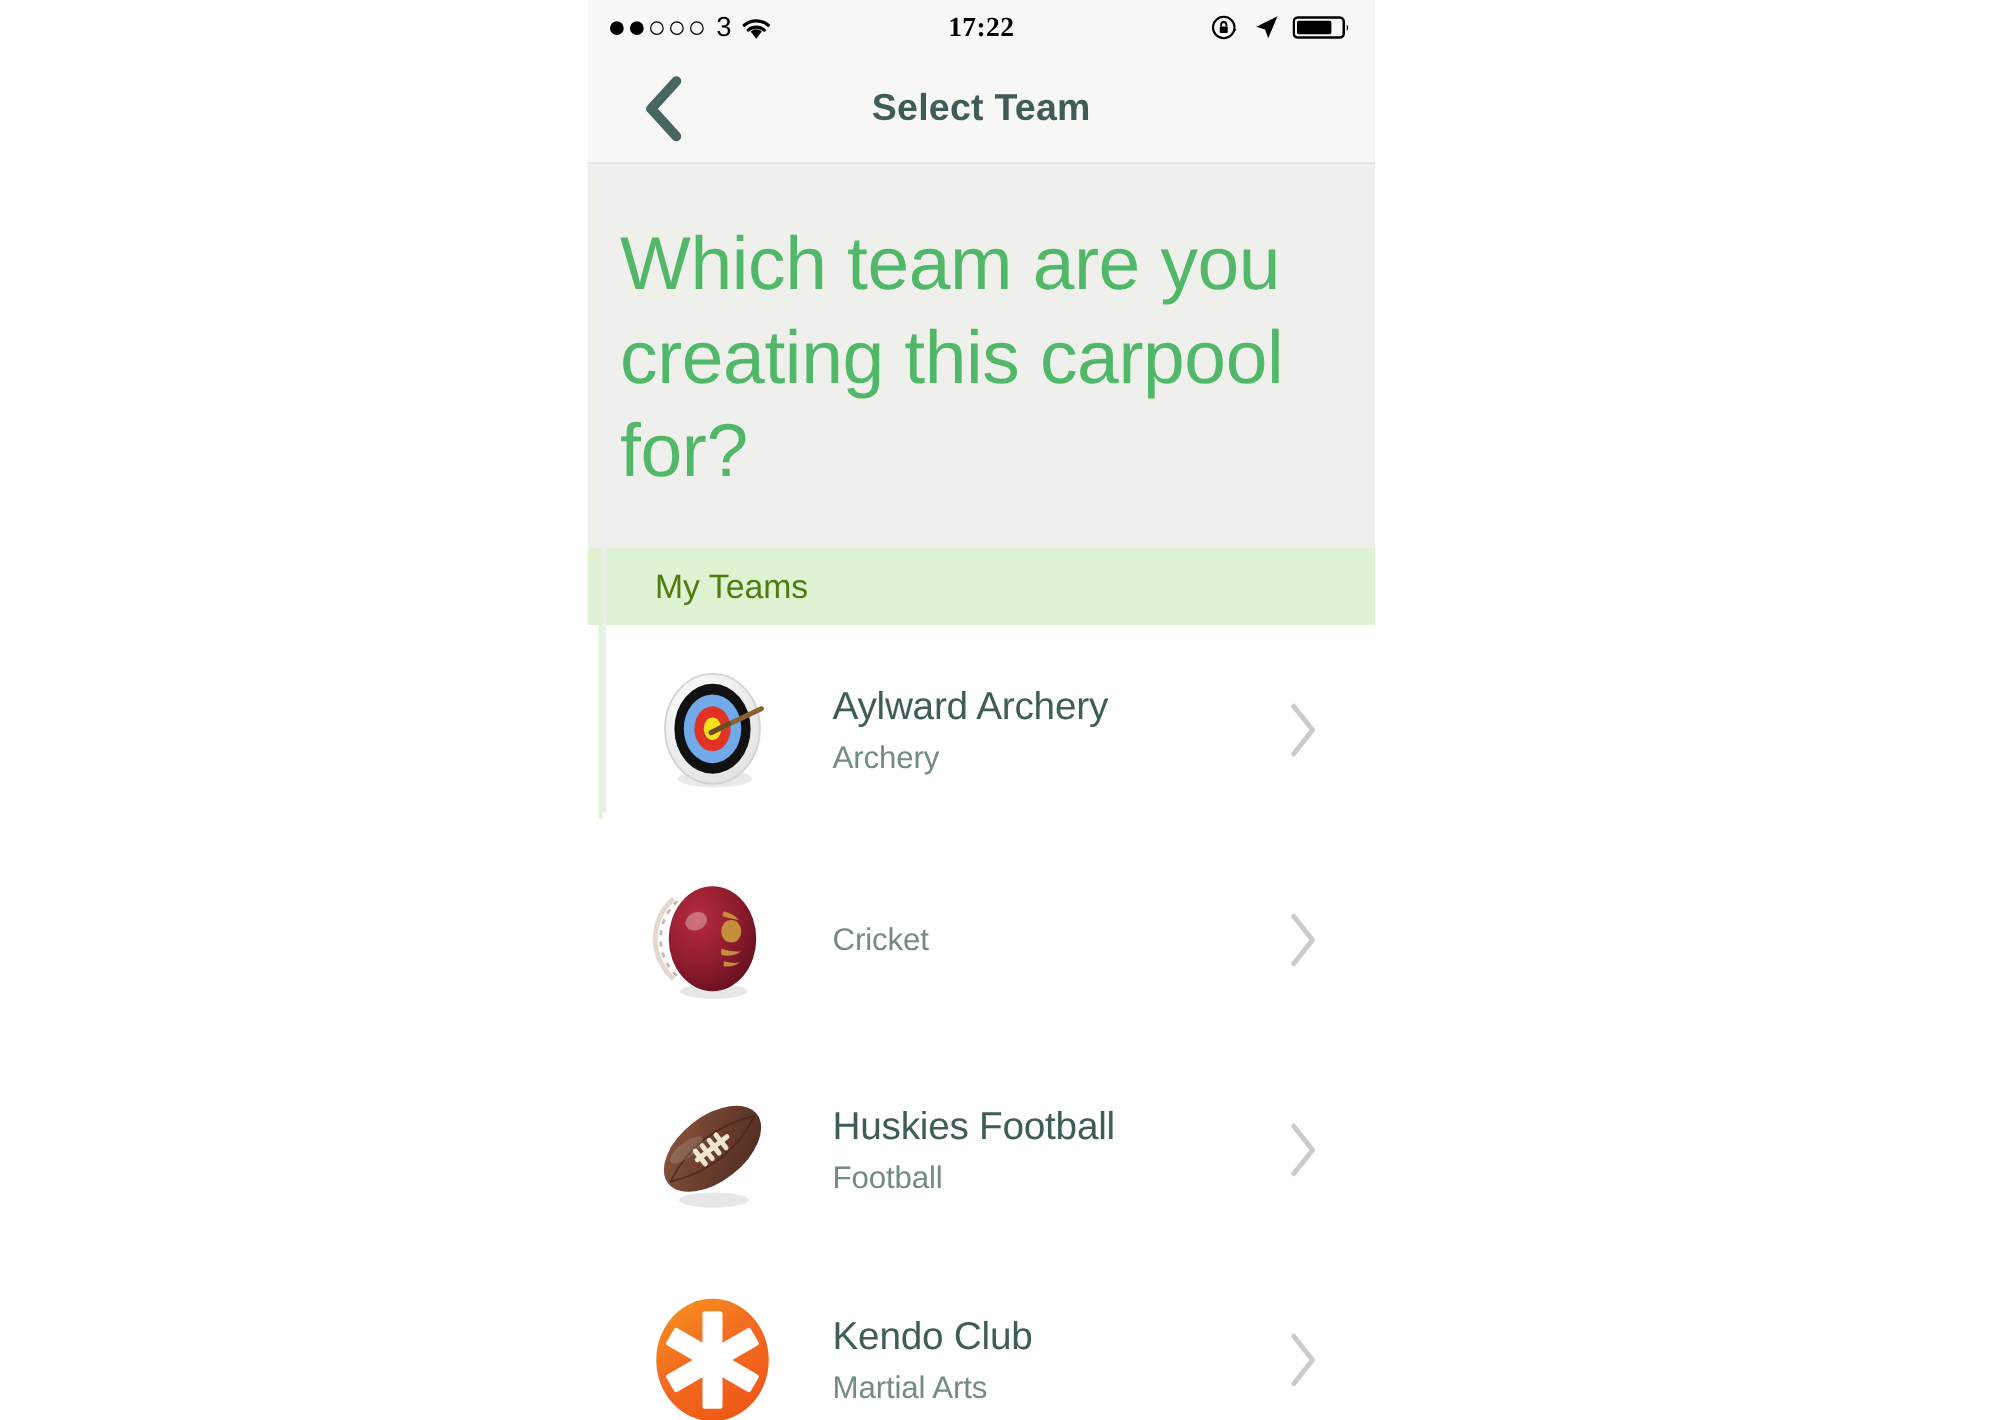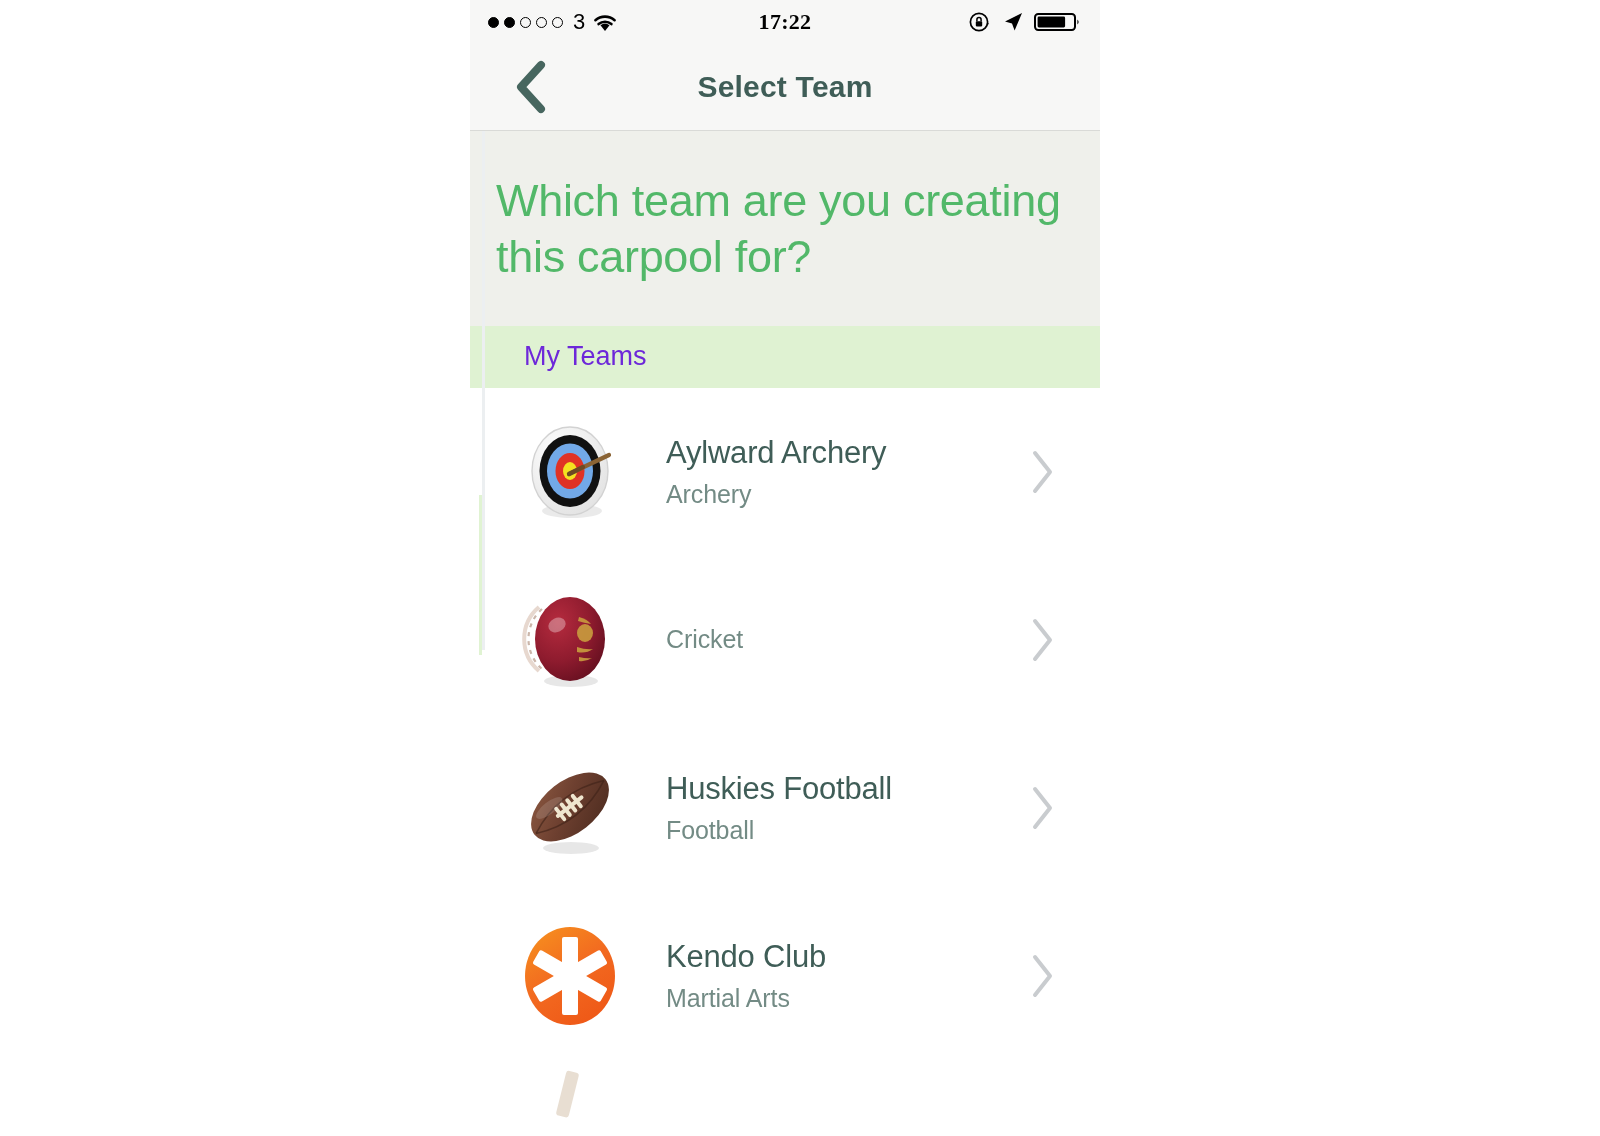--- a/index.html
+++ b/index.html
@@ -130,39 +130,39 @@
     letter-spacing: 0.2px;
   }
 
   
   #question-section {
     background: #eff0eb;
     padding: 42px 26px 40px 26px;
     box-sizing: border-box;
   }
   #question-text {
-    font-size: 45px;
+    font-size: 60px;
     line-height: 1.25;
     color: #52b869;
     font-weight: 400;
     letter-spacing: -0.3px;
   }
 
   
   #section-header {
     background: #dff2d2;
     height: 62px;
     display: flex;
     align-items: center;
     padding-left: 54px;
     box-sizing: border-box;
   }
   #section-header-label {
     font-size: 27px;
-    color: #6d28d9;
+    color: #4d7c0f;
     font-weight: 400;
   }
 
   
   #team-list {
     background: #ffffff;
   }
   .team-row {
     height: 168px;
     display: flex;

